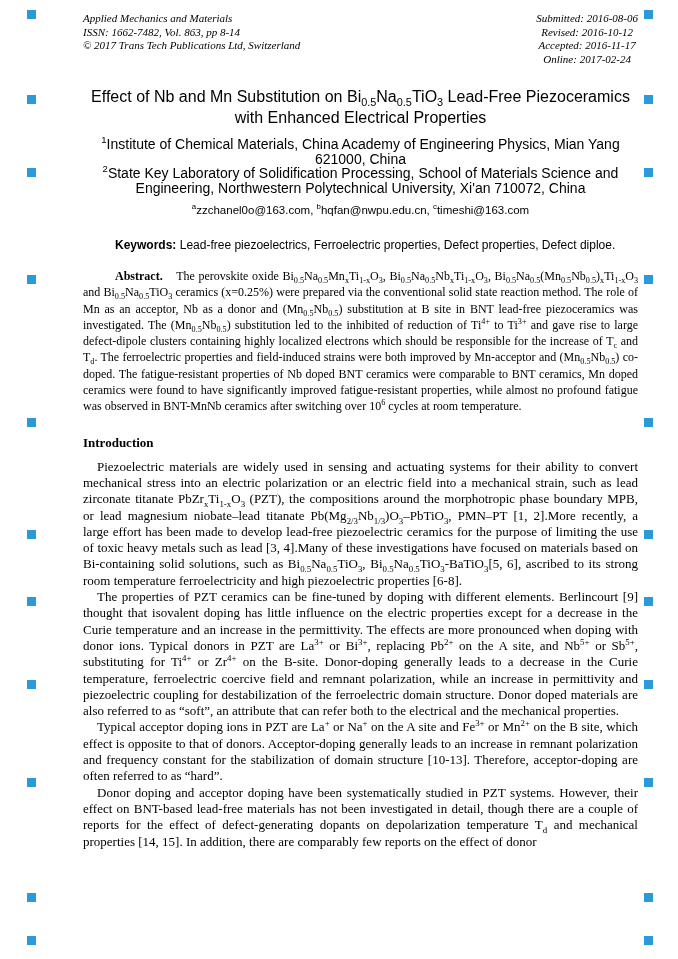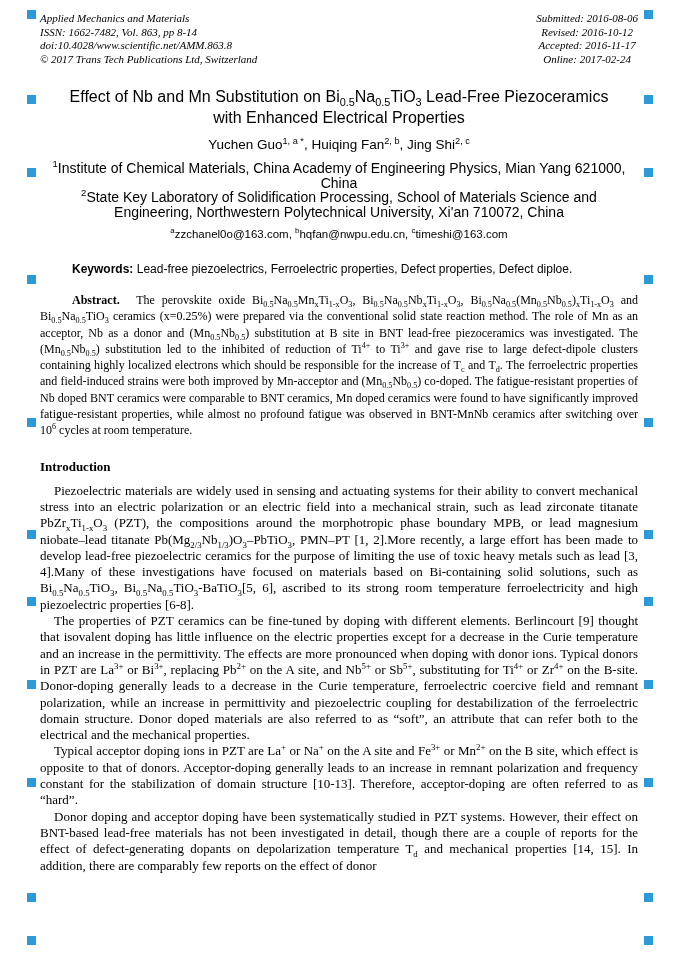--- a/index.html
+++ b/index.html
@@ -4,21 +4,21 @@
 <style>
   html, body { margin: 0; padding: 0; }
   body {
     width: 678px; height: 959px;
     background: #ffffff;
     position: relative;
     overflow: hidden;
     font-family: "Liberation Serif", serif;
     color: #000;
   }
-  .page { padding: 12px 40px 0 40px; }
+  .page { padding: 12px 40px 0 40px; margin-left: 43px; }
   .hdr {
     display: flex; justify-content: space-between;
     font-style: italic; font-size: 11px; line-height: 13.5px;
   }
   .hdr-right { text-align: center; }
   .title {
     font-family: "Liberation Sans", sans-serif;
     font-weight: normal; font-size: 16px; line-height: 21px;
     text-align: center; max-width: 545px; margin: 20px auto 0 auto;
   }
@@ -56,34 +56,32 @@
 </style>
 </head>
 <body>
 
 <div class="page">
 
   <div class="hdr">
     <div class="hdr-left">
       <div>Applied Mechanics and Materials</div>
       <div>ISSN: 1662-7482, Vol. 863, pp 8-14</div>
-      <div>doi:10.4028/www.scientific.net/AMM.863.8</div>
       <div>© 2017 Trans Tech Publications Ltd, Switzerland</div>
     </div>
     <div class="hdr-right">
       <div>Submitted: 2016-08-06</div>
       <div>Revised: 2016-10-12</div>
       <div>Accepted: 2016-11-17</div>
       <div>Online: 2017-02-24</div>
     </div>
   </div>
 
   <h1 class="title">Effect of Nb and Mn Substitution on Bi<sub>0.5</sub>Na<sub>0.5</sub>TiO<sub>3</sub> Lead-Free Piezoceramics with Enhanced Electrical Properties</h1>
 
-  <div class="authors">Yuchen Guo<sup>1, a *</sup>, Huiqing Fan<sup>2, b</sup>, Jing Shi<sup>2, c</sup></div>
 
   <div class="affils">
     <div><sup>1</sup>Institute of Chemical Materials, China Academy of Engineering Physics, Mian Yang 621000, China</div>
     <div><sup>2</sup>State Key Laboratory of Solidification Processing, School of Materials Science and Engineering, Northwestern Polytechnical University, Xi'an 710072, China</div>
   </div>
 
   <div class="emails"><sup>a</sup>zzchanel0o@163.com, <sup>b</sup>hqfan@nwpu.edu.cn, <sup>c</sup>timeshi@163.com</div>
 
   <div class="keywords">
     <span class="bold">Keywords:</span>

